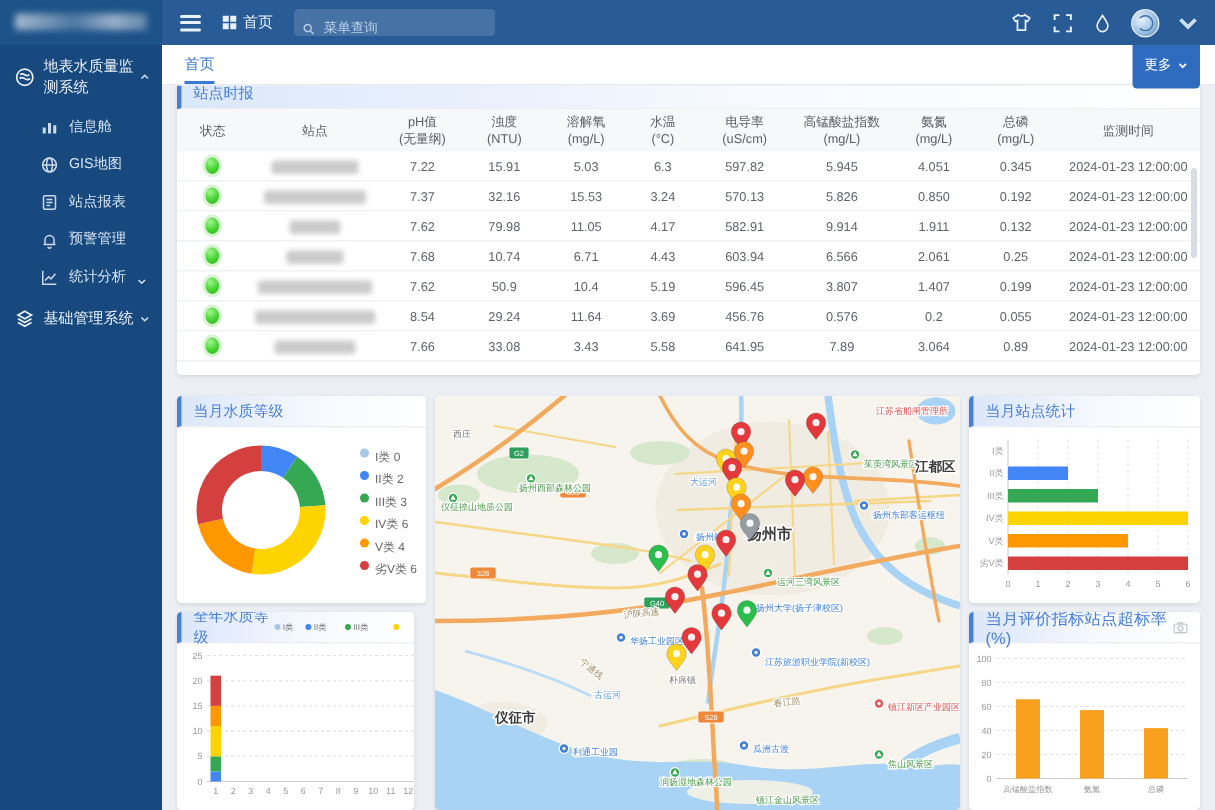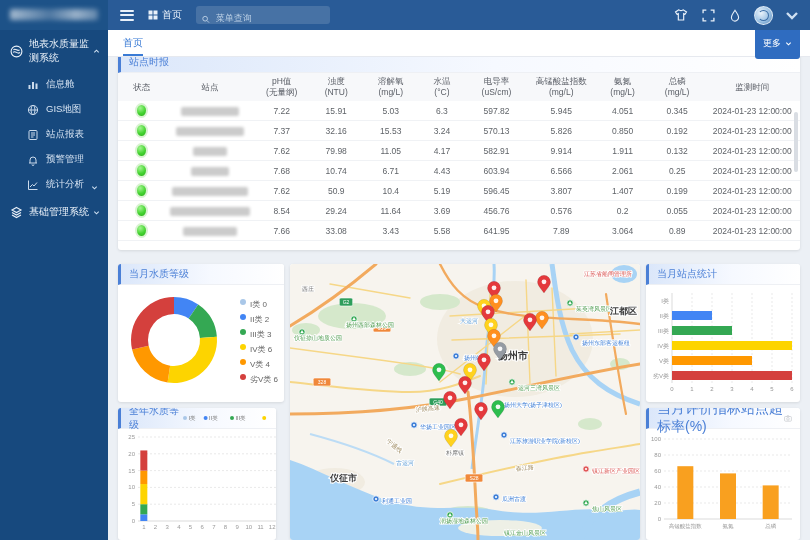--- a/index.html
+++ b/index.html
@@ -683,21 +683,21 @@
       <text x="23" y="62.5" text-anchor="end" font-size="6" fill="#999">IV类</text>
       <rect x="26" y="56" width="120" height="9" fill="#fdd400"></rect>
       <text x="23" y="77.5" text-anchor="end" font-size="6" fill="#999">V类</text>
       <rect x="26" y="71" width="80" height="9" fill="#ff9800"></rect>
       <text x="23" y="92.5" text-anchor="end" font-size="6" fill="#999">劣V类</text>
       <rect x="26" y="86" width="120" height="9" fill="#d4403d"></rect>
     </svg>
 </section>
 
 <section class="panel panel-rate">
-  <div class="p-head" style="font-size:14px">
+  <div class="p-head" style="font-size:11px">
     <span>当月评价指标站点超标率(%)</span>
     <svg class="tool" width="11" height="9" viewBox="0 0 11 9" fill="none" stroke="#9aa0a6" stroke-width="1">
         <rect x="0.8" y="1.8" width="9.4" height="6.4" rx="1"></rect>
         <circle cx="5.5" cy="5" r="1.8"></circle>
         <path d="M3.5 1.8 L4.3 0.7 H6.7 L7.5 1.8"></path>
       </svg>
   </div>
   <svg id="rateChart" width="154" height="108">
       <line x1="18" y1="90" x2="146" y2="90" stroke="#ccc" stroke-dasharray="" stroke-width="0.7"></line>
       <text x="15" y="92" text-anchor="end" font-size="6" fill="#999">0</text>

